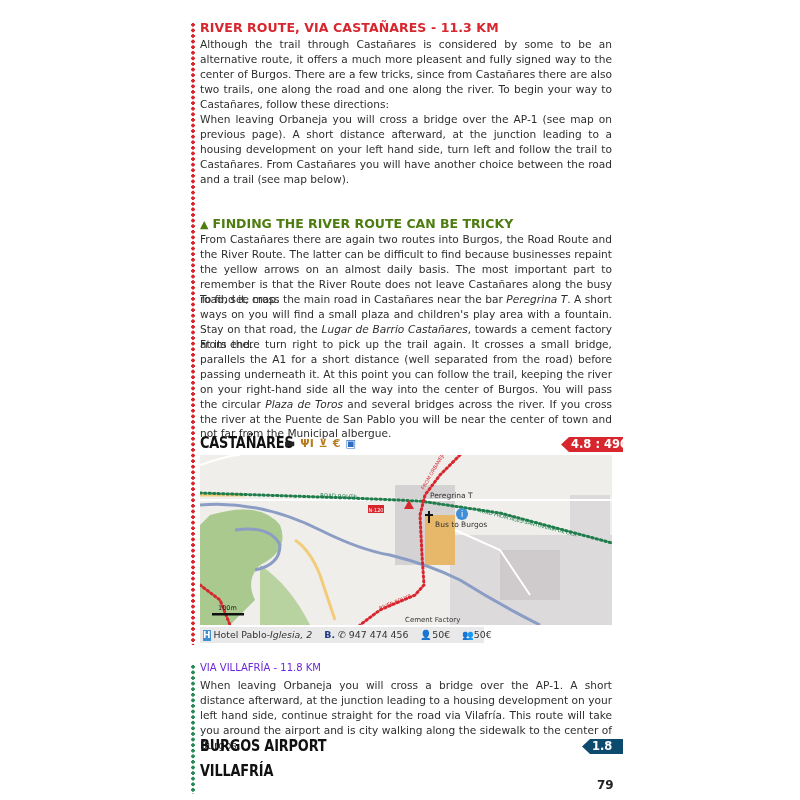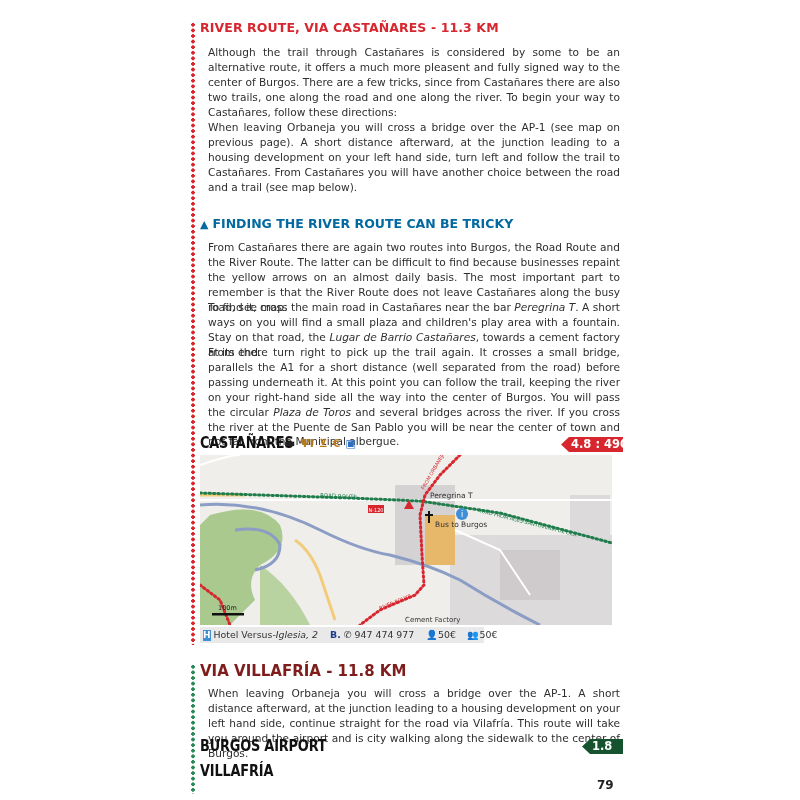--- a/index.html
+++ b/index.html
@@ -13,49 +13,49 @@
       background-image: radial-gradient(circle, var(--c) 1.6px, transparent 1.9px);
       background-size: 4px 5.6px; background-repeat: repeat-y;
     }
     .dot-red { --c: #d8262f; top: 22px; height: 623px; }
     .dot-green { --c: #2a8a57; top: 664px; height: 130px; }
     .h-red {
       position: absolute; left: 200px; top: 20px; font-weight: bold; font-size: 12.5px;
       color: #d8262f; letter-spacing: 0.1px; white-space: nowrap;
     }
     .h-green {
-      position: absolute; left: 200px; top: 662px; font-weight: bold; font-size: 15px;
-      color: #7f1d1d; white-space: nowrap;
+      position: absolute; left: 200px; top: 662px; font-weight: normal; font-size: 10px;
+      color: #6d28d9; white-space: nowrap;
     }
     .h-dark {
-      position: absolute; left: 200px; font-weight: bold; font-size: 12.5px; color: #0369a1; white-space: nowrap;
+      position: absolute; left: 200px; font-weight: bold; font-size: 12.5px; color: #4d7c0f; white-space: nowrap;
     }
     .para {
       position: absolute; left: 200px; width: 412px; font-size: 10.6px; line-height: 14.9px;
-      text-align: justify; color: #2e2e2e; margin: 8px;
+      text-align: justify; color: #2e2e2e; margin: 0;
     }
     .para i { font-style: italic; }
     .warn-tri { font-size: 11px; margin-right: 4px; }
     .place {
       position: absolute; left: 200px; font-family: "DejaVu Sans", sans-serif; font-weight: bold;
       font-size: 15px; color: #111; letter-spacing: -0.2px; transform: scaleX(0.86); transform-origin: left center;
       white-space: nowrap;
     }
     .svc-icons { position: absolute; left: 284px; top: 436px; font-size: 11px; white-space: nowrap; display:flex; gap:5px; align-items:center; }
     .svc-icons span { display: inline-block; }
     .svc-bed { color: #222; font-size: 12px; }
     .svc-food, .svc-shop, .svc-atm { color: #b87a1e; font-weight: bold; }
     .svc-bus { color: #2e6fc4; }
     .badge {
       position: absolute; height: 15px; line-height: 15px; color: #fff; font-weight: bold;
       font-size: 11.5px; padding: 0 4px 0 10px; white-space: nowrap;
       clip-path: polygon(8px 0, 100% 0, 100% 100%, 8px 100%, 0 50%);
     }
     .badge-red { background: #d8262f; left: 561px; top: 437px; width: 48px; }
-    .badge-green { background: #14532d; left: 582px; width: 27px; }
+    .badge-green { background: #0c4a6e; left: 582px; width: 27px; }
     .map {
       position: absolute; left: 200px; top: 455px; width: 412px; height: 170px; overflow: hidden;
       background: #efeeea;
     }
     .map svg { position: absolute; left: 0; top: 0; }
     .hotel-bar {
       position: absolute; left: 200px; top: 627px; width: 284px; height: 16px;
       background: #e9e9e9; font-size: 9.4px; line-height: 16px; color: #333; white-space: nowrap;
       display: flex; align-items: center;
     }
@@ -139,26 +139,26 @@
       <text x="224" y="35" font-size="5" fill="#d8262f" font-family="DejaVu Sans, sans-serif" transform="rotate(-60 224 35)">FROM ORBANEJA</text>
       <text x="180" y="155" font-size="5" fill="#d8262f" font-family="DejaVu Sans, sans-serif" transform="rotate(-22 180 155)">RIVER ROUTE</text>
 
       <text x="18" y="155" font-size="6.5" fill="#222" font-family="DejaVu Sans, sans-serif">100m</text>
       <rect x="12" y="158" width="32" height="2.5" fill="#111"></rect>
     </svg>
   </div>
 
   <div class="hotel-bar">
     <span class="h-icon">H</span>
-    <span>Hotel Versus</span>
+    <span>Hotel Pablo</span>
       <span> - </span>
       <i>Iglesia, 2</i>
     <span class="b-icon">B.</span>
     <span class="phone-icon">✆</span>
-    <span>947 474 977</span>
+    <span>947 474 456</span>
     <span class="price">👤</span>
       <span>50€</span>
     <span class="price">👥</span>
       <span>50€</span>
   </div>
 
   <div class="h-green">VIA VILLAFRÍA - 11.8 KM</div>
   <p class="para" style="top:678px;">When leaving Orbaneja you will cross a bridge over the AP-1. A short distance afterward, at the junction leading to a housing development on your left hand side, continue straight for the road via Vilafría.  This route will take you around the airport and is city walking along the sidewalk to the center of Burgos.</p>
 
   <div class="place" style="top:737px;">BURGOS  AIRPORT</div>

